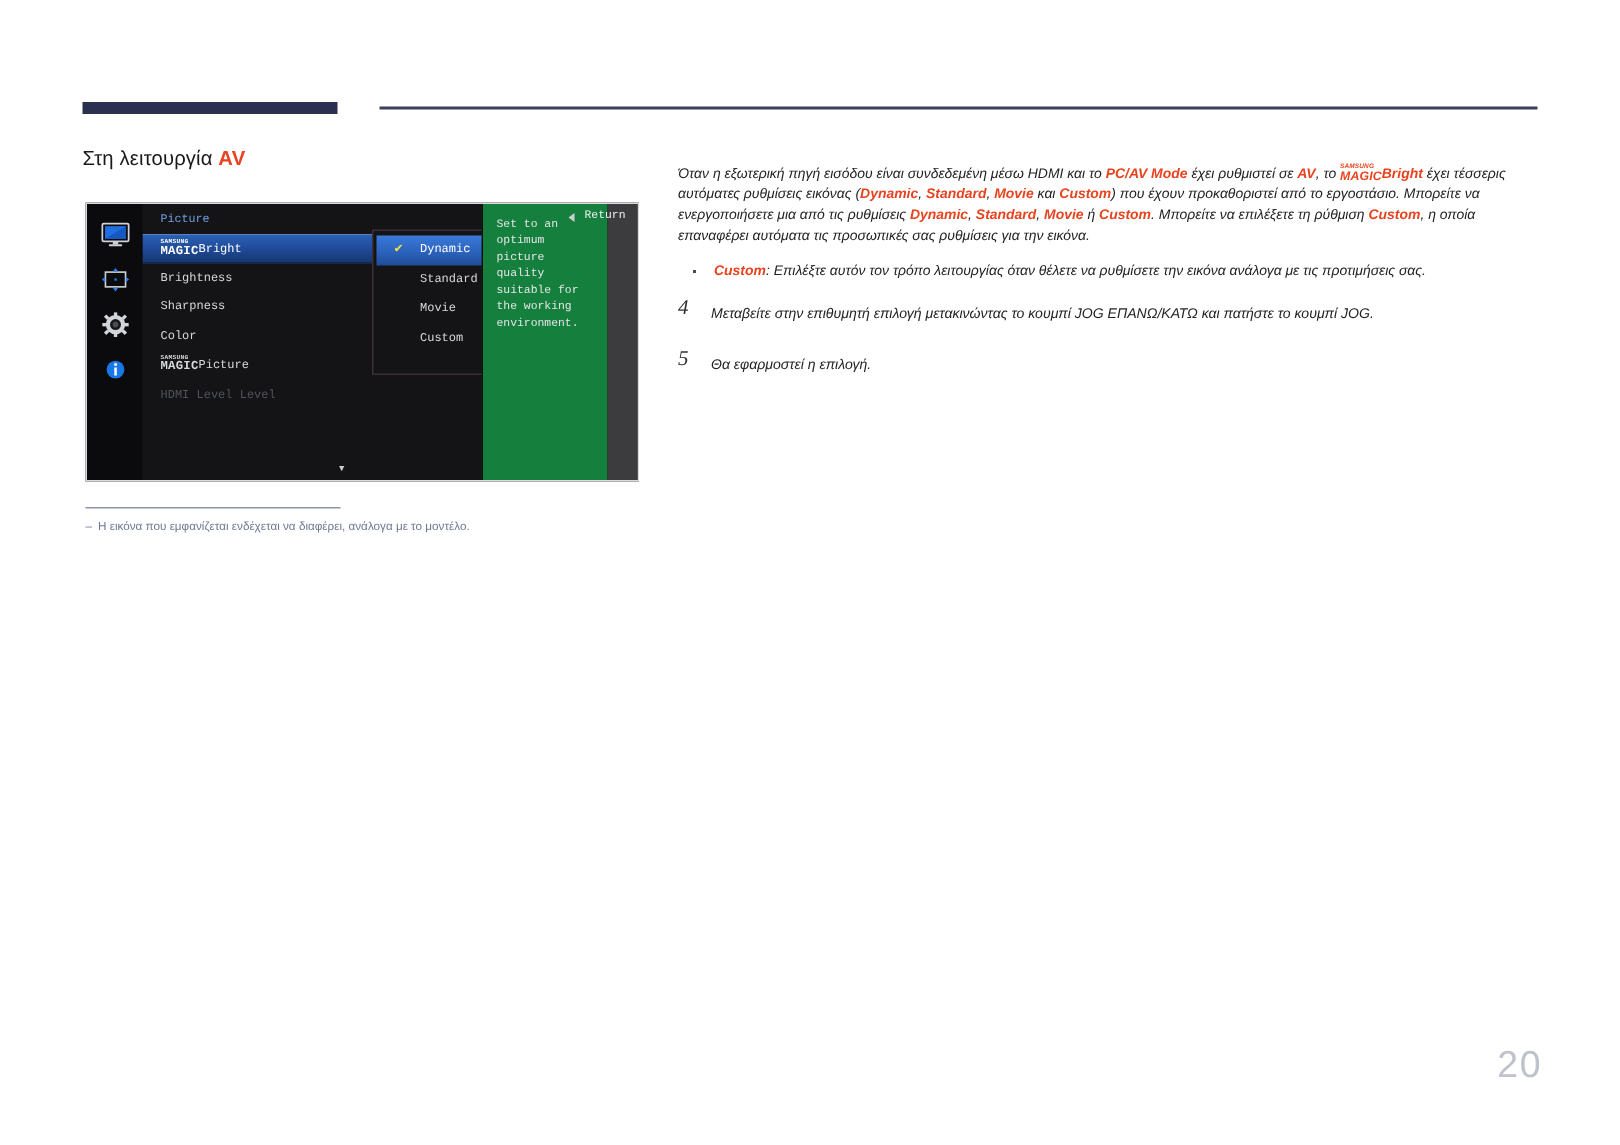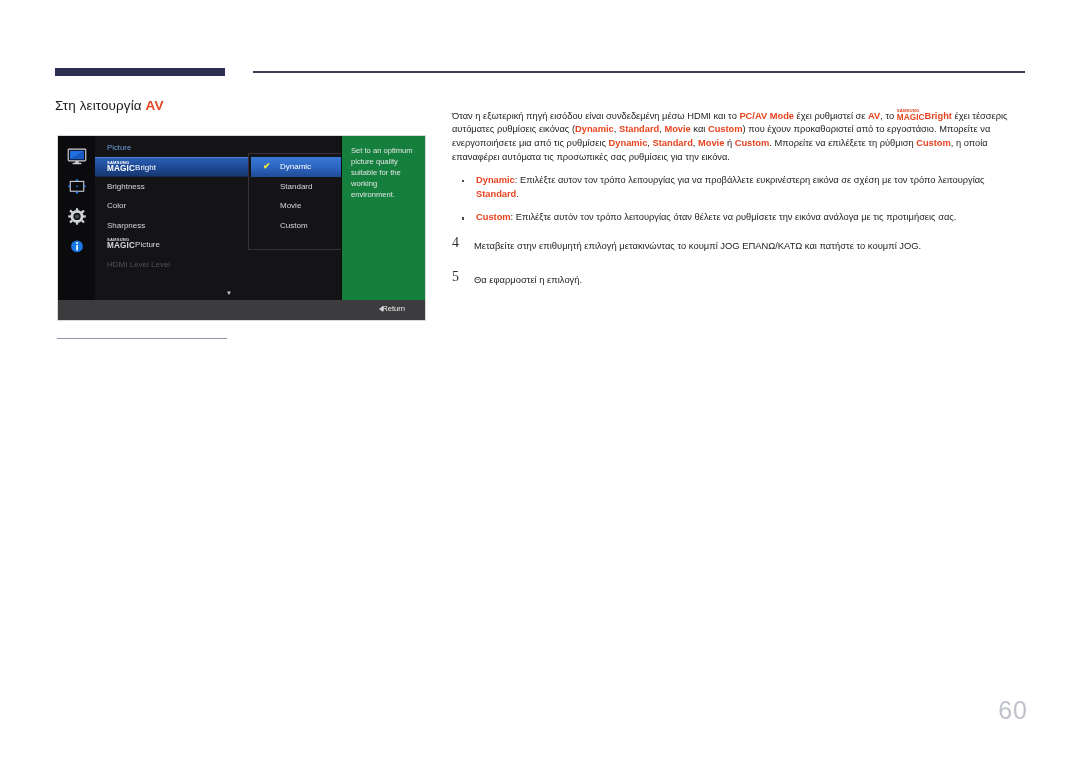--- a/index.html
+++ b/index.html
@@ -49,21 +49,21 @@
     position: absolute;
     left: 57px; top: 135px;
     width: 369px; height: 186px;
     background: #0c0c0e;
     border: 1px solid #d9d9d9;
     color: #e9e9ea;
     font-size: 7.6px;
   }
   .osd-inner {
     position: absolute; inset: 0;
-    display: flex; flex-direction: column;
+    display: flex; flex-direction: row; font-family: Liberation Mono, monospace;
   }
   .osd-body { position: relative; flex: 1 1 auto; display: flex; }
 
   
   .osd-rail {
     width: 37px;
     background: #0b0b0d;
     display: flex; flex-direction: column;
     align-items: center;
     padding-top: 12px;
@@ -181,21 +181,21 @@
     border-left: 1px solid #0c0c0e;
   }
 
   
   .osd-foot {
     flex: 0 0 20px;
     background: #3c3c3e;
     position: relative;
   }
   .osd-foot .ret {
-    position: absolute; right: 20px; top: 4px;
+    position: absolute; right: 8px; top: 4px;
     font-size: 7.6px; color: #f0f0f1; text-align: center;
   }
   .osd-foot .arr {
     position: absolute; right: 42px; top: 6px;
     width: 0; height: 0;
     border-top: 3px solid transparent;
     border-bottom: 3px solid transparent;
     border-right: 4px solid #cfcfd2;
   }
 
@@ -214,20 +214,21 @@
     color: #6f7893;
     line-height: 12px;
   }
   .note-text .dash { margin-right: 4px; }
 
   
   .right-col {
     position: absolute;
     left: 452px; top: 99px;
     width: 575px;
+    font-style: italic;
   }
   .para {
     font-size: 9.3px;
     line-height: 13.6px;
     color: #232323;
     text-align: left;
   }
   .para .hl { color: #e8431f; font-weight: bold; }
   .magic-inline {
     display: inline-block;
@@ -362,24 +363,24 @@
             <span class="magic">
               <span class="sm">SAMSUNG</span>
               <span class="mg">MAGIC</span>
             </span><span class="magic-suffix">Bright</span>
           </div>
 
           <div class="menu-row">
             <span>Brightness</span>
           </div>
           <div class="menu-row">
+            <span>Sharpness</span>
+          </div>
+          <div class="menu-row">
             <span>Color</span>
-          </div>
-          <div class="menu-row">
-            <span>Sharpness</span>
           </div>
 
           <div class="menu-row">
             <span class="magic">
               <span class="sm">SAMSUNG</span>
               <span class="mg">MAGIC</span>
             </span><span class="magic-suffix">Picture</span>
             <span class="value">Off</span>
           </div>
 
@@ -410,39 +411,41 @@
       </div>
 
       <div class="osd-foot">
         <span class="arr"></span>
         <span class="ret">Return</span>
       </div>
     </div>
   </div>
 
   <div class="note-rule"></div>
+  <div class="note-text">
+    <span class="dash">‒</span><span>Η εικόνα που εμφανίζεται ενδέχεται να διαφέρει, ανάλογα με το μοντέλο.</span>
+  </div>
 
   <div class="right-col">
 
     <p class="para"><span>Όταν η εξωτερική πηγή εισόδου είναι συνδεδεμένη μέσω HDMI και το </span><span class="hl">PC/AV Mode</span><span> έχει ρυθμιστεί σε </span><span class="hl">AV</span><span>, το </span><span class="magic-inline"><span class="sm">SAMSUNG</span><span class="mg">MAGIC</span></span><span class="hl">Bright</span><span> έχει τέσσερις αυτόματες ρυθμίσεις εικόνας (</span><span class="hl">Dynamic</span><span>, </span><span class="hl">Standard</span><span>, </span><span class="hl">Movie</span><span> και </span><span class="hl">Custom</span><span>) που έχουν προκαθοριστεί από το εργοστάσιο. Μπορείτε να ενεργοποιήσετε μια από τις ρυθμίσεις </span><span class="hl">Dynamic</span><span>, </span><span class="hl">Standard</span><span>, </span><span class="hl">Movie</span><span> ή </span><span class="hl">Custom</span><span>. Μπορείτε να επιλέξετε τη ρύθμιση </span><span class="hl">Custom</span><span>, η οποία επαναφέρει αυτόματα τις προσωπικές σας ρυθμίσεις για την εικόνα.</span></p>
 
     <div class="bullets">
-      <div class="bullet"><span class="hl">Dynamic</span><span>: Επιλέξτε αυτον τον τρόπο λειτουργίας για να προβάλλετε ευκρινέστερη εικόνα σε σχέση με τον τρόπο λειτουργίας </span><span class="hl">Standard</span><span>.</span></div>
 
 
 
       <div class="bullet"><span class="hl">Custom</span><span>: Επιλέξτε αυτόν τον τρόπο λειτουργίας όταν θέλετε να ρυθμίσετε την εικόνα ανάλογα με τις προτιμήσεις σας.</span></div>
     </div>
 
     <div class="steps">
       <div class="step">
         <span class="num">4</span>
         <span>Μεταβείτε στην επιθυμητή επιλογή μετακινώντας το κουμπί JOG ΕΠΑΝΩ/ΚΑΤΩ και πατήστε το κουμπί JOG.</span>
       </div>
       <div class="step">
         <span class="num">5</span>
         <span>Θα εφαρμοστεί η επιλογή.</span>
       </div>
     </div>
   </div>
 
-  <div class="page-num">60</div>
+  <div class="page-num">20</div>
 </div>
 
 </body></html>

